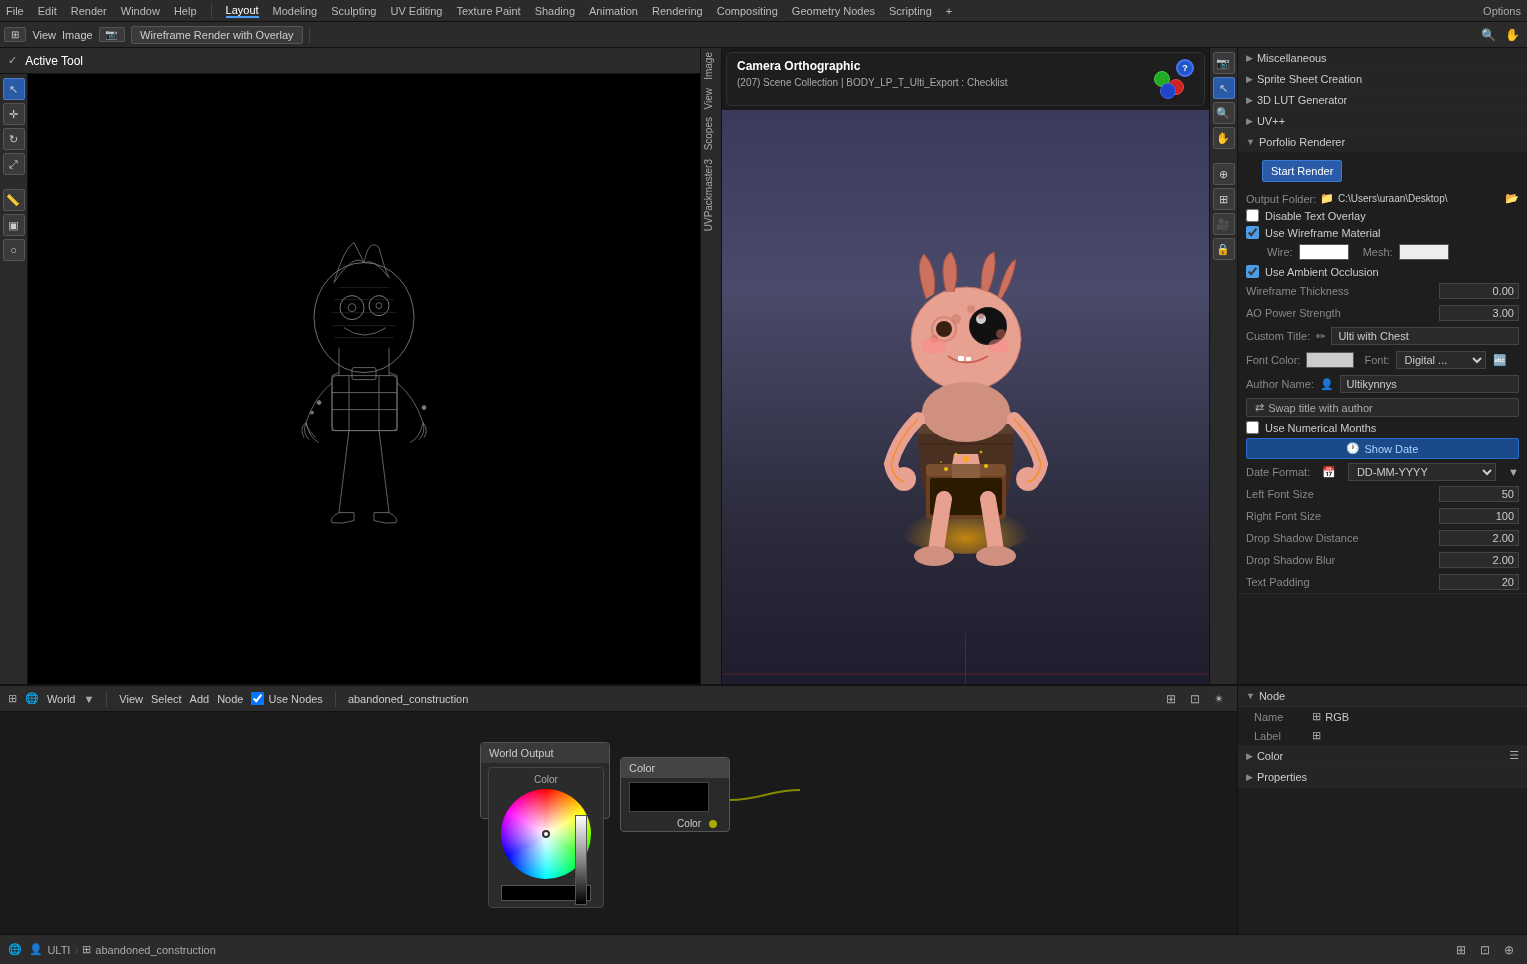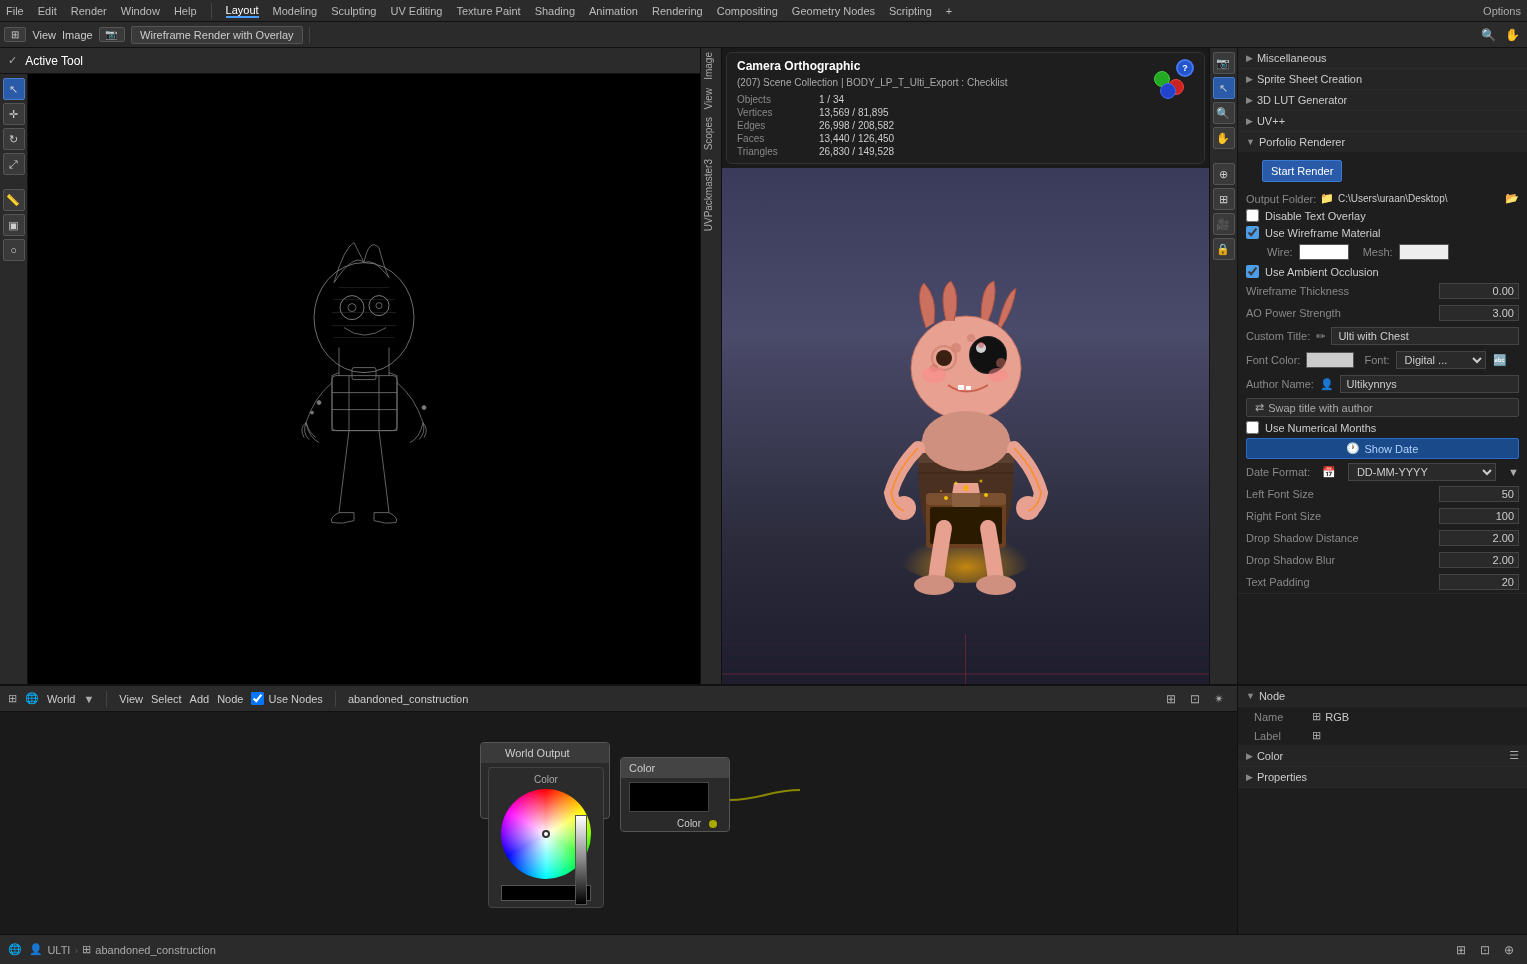--- a/index.html
+++ b/index.html
@@ -646,32 +646,20 @@
       <div class="vtab">UVPackmaster3</div>
     </div>
 
     <div style="display:flex;flex-direction:column;flex:1;">
 
       <div class="camera-info">
         <div style="display:flex;align-items:flex-start;justify-content:space-between;">
           <div>
             <div class="camera-title">Camera Orthographic</div>
             <div class="camera-subtitle">(207) Scene Collection | BODY_LP_T_Ulti_Export : Checklist</div>
-            <div class="stats-grid">
-              <span class="stat-label">Objects</span>
-              <span class="stat-value">1 / 34</span>
-              <span class="stat-label">Vertices</span>
-              <span class="stat-value">13,569 / 81,895</span>
-              <span class="stat-label">Edges</span>
-              <span class="stat-value">26,998 / 208,582</span>
-              <span class="stat-label">Faces</span>
-              <span class="stat-value">13,440 / 126,450</span>
-              <span class="stat-label">Triangles</span>
-              <span class="stat-value">26,830 / 149,528</span>
-            </div>
           </div>
           <div style="display:flex;flex-direction:column;align-items:center;gap:4px;">
 
             <div style="position:relative;width:40px;height:40px;">
               <div style="position:absolute;top:0;right:0;width:18px;height:18px;border-radius:50%;background:#2255cc;border:2px solid #4477ee;display:flex;align-items:center;justify-content:center;font-size:9px;color:#fff;font-weight:bold;">?</div>
               <div style="position:absolute;top:12px;left:0;width:16px;height:16px;border-radius:50%;background:#22aa22;border:1px solid #44cc44;"></div>
               <div style="position:absolute;top:20px;left:14px;width:16px;height:16px;border-radius:50%;background:#cc2222;border:1px solid #ee4444;"></div>
               <div style="position:absolute;bottom:0;left:6px;width:16px;height:16px;border-radius:50%;background:#2244cc;border:1px solid #4466ee;"></div>
             </div>
           </div>
@@ -969,21 +957,21 @@
     <div style="margin-left:auto;display:flex;gap:4px;">
       <button class="icon-btn">⊞</button>
       <button class="icon-btn">⊡</button>
       <button class="icon-btn">✴</button>
     </div>
   </div>
 
   <div class="node-graph">
 
     <div style="position:absolute;top:30px;left:480px;background:#2a2a2a;border:1px solid #555;border-radius:4px;min-width:130px;">
-      <div style="padding:4px 24px;background:#3a3a3a;border-radius:4px 4px 0 0;font-size:11px;color:#ccc;display:flex;align-items:center;gap:4px;">
+      <div style="padding:4px 8px;background:#3a3a3a;border-radius:4px 4px 0 0;font-size:11px;color:#ccc;display:flex;align-items:center;gap:4px;">
         <span>World Output</span>
       </div>
       <div style="padding:2px 0;">
         <div style="display:flex;align-items:center;padding:2px 8px;font-size:10px;gap:4px;">
           <select style="background:#2a2a2a;border:1px solid #444;color:#ccc;font-size:10px;padding:1px 2px;">
             <option>All</option>
           </select>
         </div>
         <div style="display:flex;align-items:center;padding:2px 8px;font-size:10px;gap:4px;justify-content:flex-start;">
           <span class="socket-green node-socket"></span>

